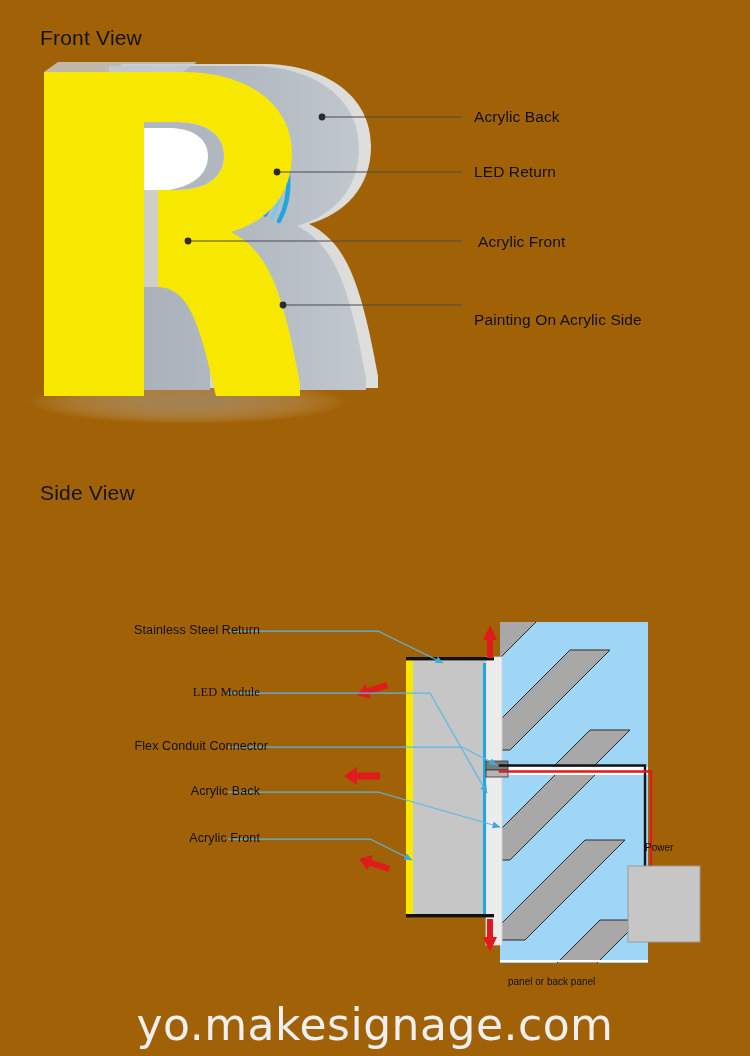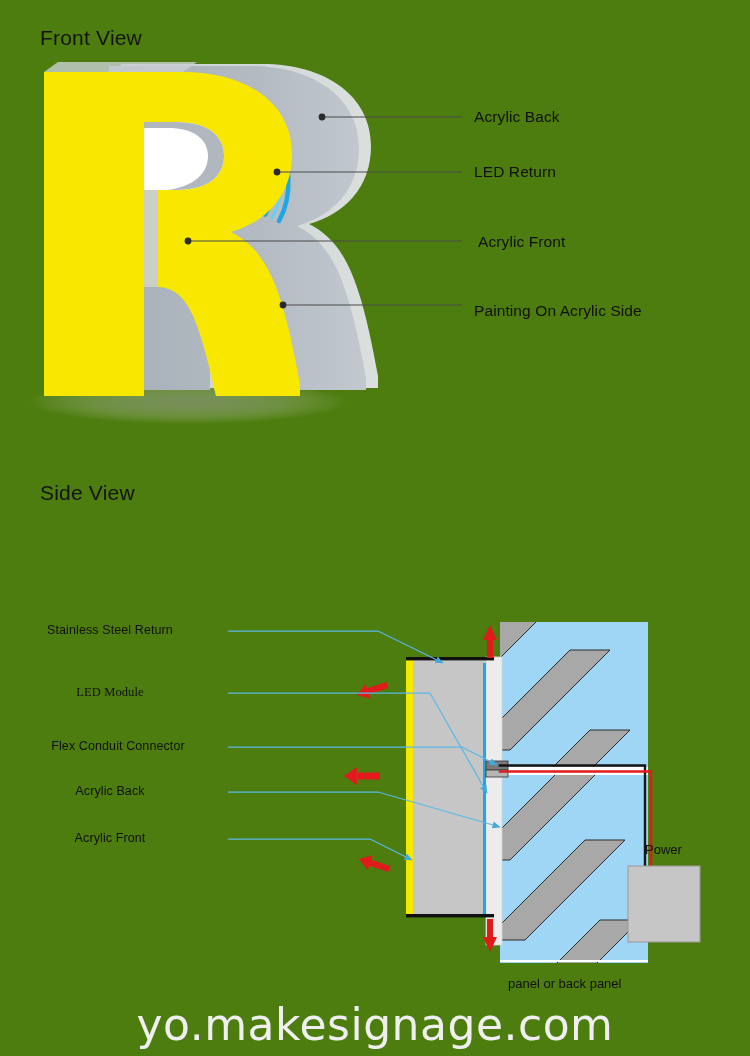--- a/index.html
+++ b/index.html
@@ -3,21 +3,21 @@
 <meta charset="utf-8">
 <style>
   html,body{margin:0;padding:0;background:#ffffff;}
   body{
     width:750px;height:1056px;
     font-family:"Liberation Sans","DejaVu Sans",sans-serif;
     color:#1a1a1a;
     overflow:hidden;
     position:relative;
   }
-  .page{position:relative;width:750px;height:1056px;background:#4d7c0f;}
+  .page{position:relative;width:750px;height:1056px;background:#a16207;}
 
   
   .section-title{
     position:absolute;
     font-size:21px;
     font-weight:400;
     letter-spacing:0.2px;
     color:#141414;
     white-space:nowrap;
   }
@@ -36,27 +36,28 @@
     white-space:nowrap;
     letter-spacing:0.1px;
   }
 
   
   .sv-label{
     position:absolute;
     font-size:12.5px;
     color:#111;
     white-space:nowrap;
-    text-align:center;
+    text-align:right;
     letter-spacing:0.1px;
+    margin-left:40px;
   }
 
   .misc-label{
     position:absolute;
-    font-size:13px;
+    font-size:10px;
     color:#111;
     white-space:nowrap;
   }
 
   
   #watermark{
     position:absolute;
     left:0;right:0;
     bottom:6px;
     text-align:center;
@@ -249,21 +250,21 @@
       </g>
     </g>
   </svg>
 
   <div class="fv-label" style="left:474px;top:108px;">Acrylic Back</div>
 
   <div class="fv-label" style="left:474px;top:163px;">LED Return</div>
 
   <div class="fv-label" style="left:478px;top:233px;">Acrylic Front</div>
 
-  <div class="fv-label" style="left:474px;top:302px;">Painting On Acrylic Side</div>
+  <div class="fv-label" style="left:474px;top:311px;">Painting On Acrylic Side</div>
 
   <div class="section-title" id="side-title">Side View</div>
 
   <div class="sv-label" style="left:0;width:220px;top:623px;">Stainless Steel Return</div>
 
   <div class="sv-label" style="left:0;width:220px;top:685px;font-family:Liberation Serif, serif;">LED Module</div>
 
   <div class="sv-label" style="left:8px;width:220px;top:739px;">Flex Conduit Connector</div>
 
   <div class="sv-label" style="left:0;width:220px;top:784px;">Acrylic  Back</div>

